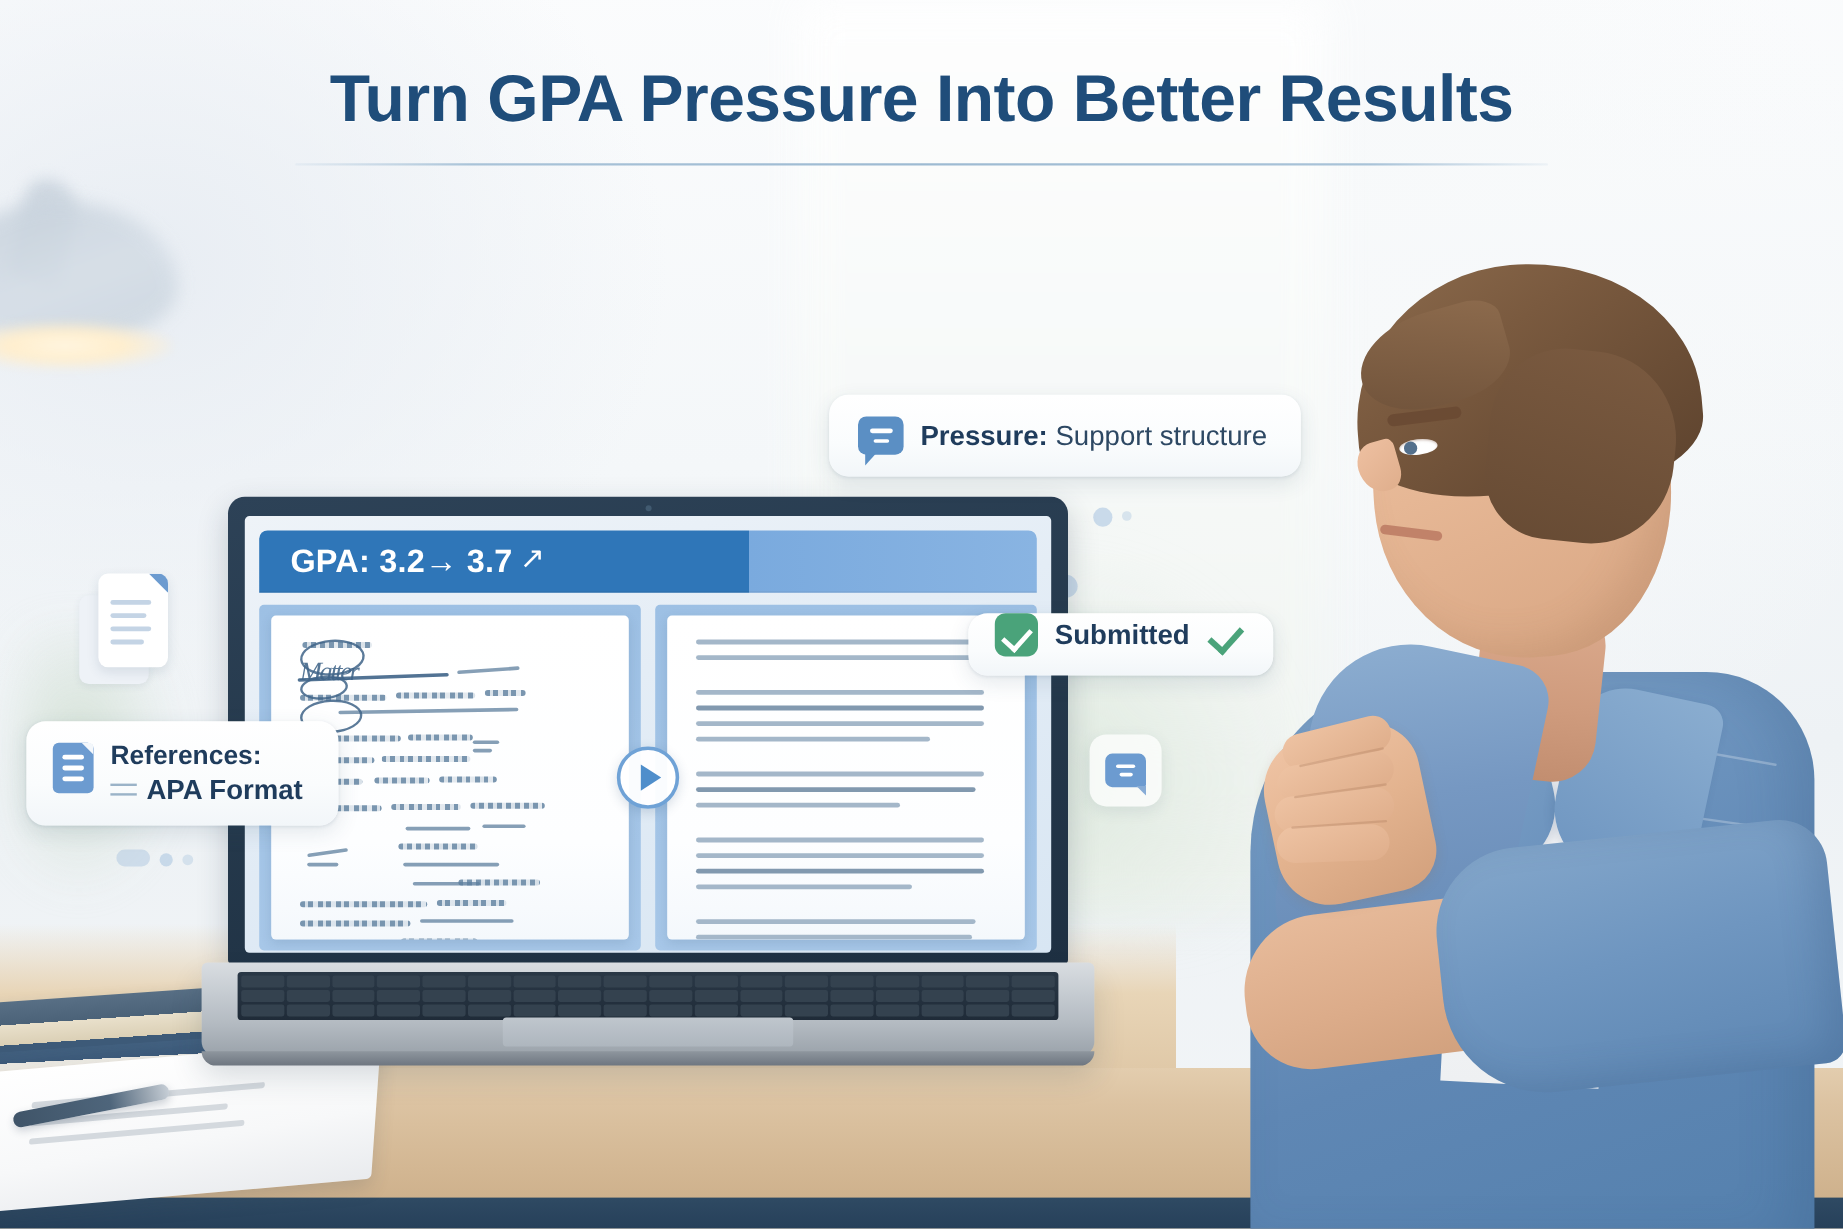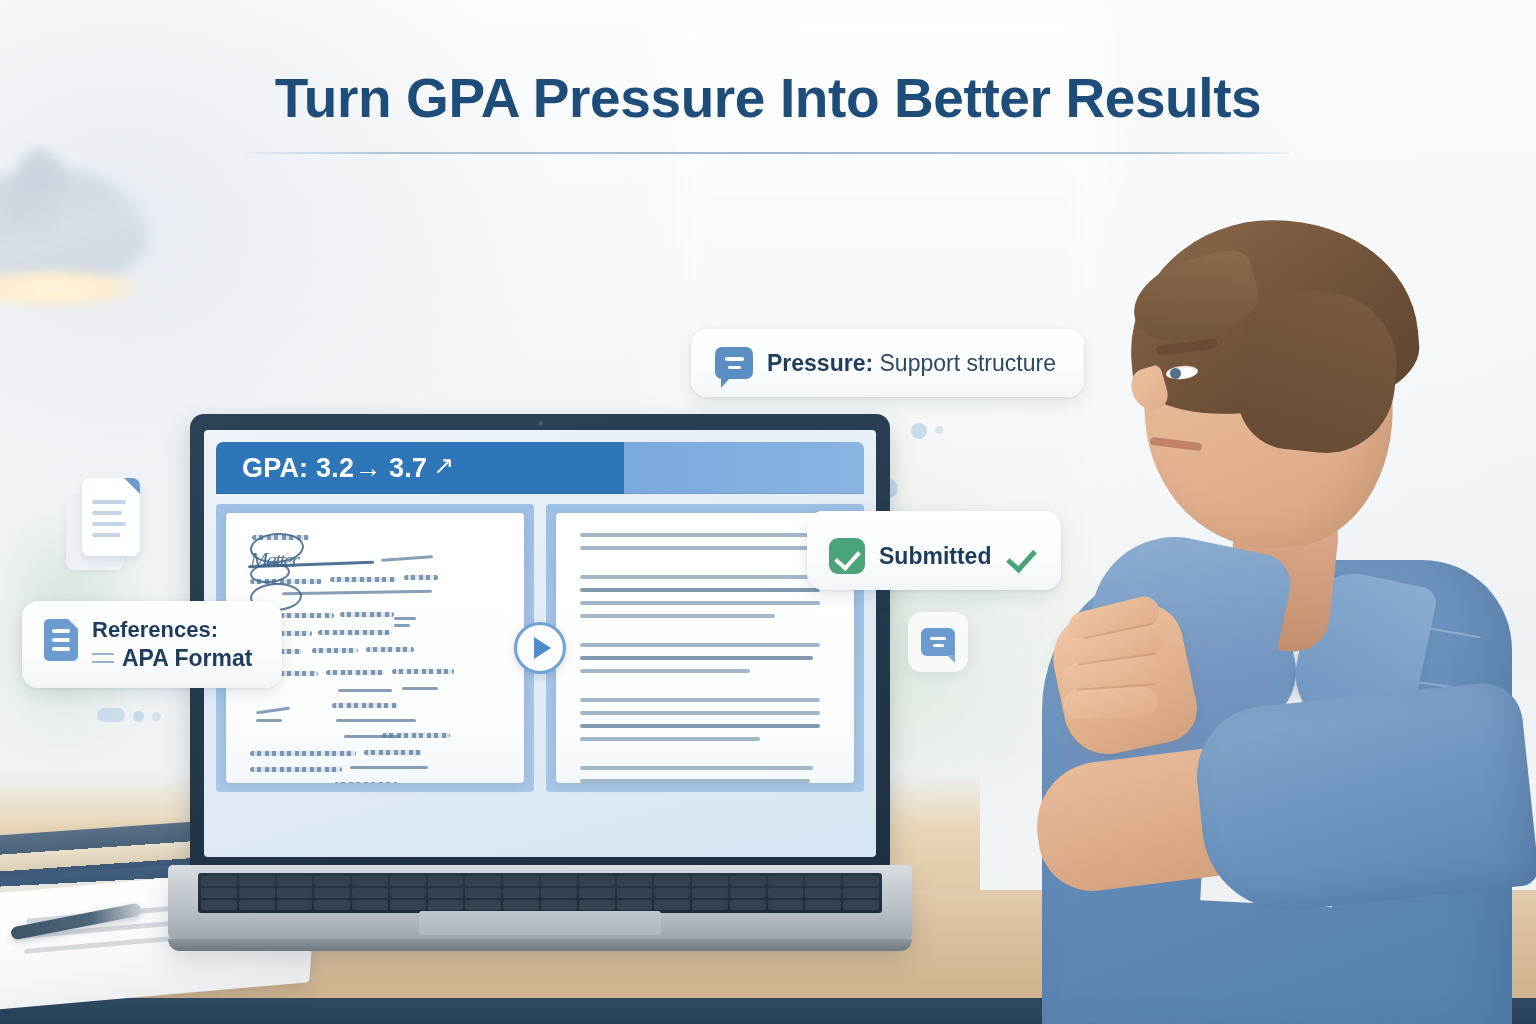--- a/index.html
+++ b/index.html
@@ -85,21 +85,20 @@
     z-index: 30;
   }
   .page-title {
     font-family: "Liberation Sans", sans-serif;
     font-size: 55px;
     font-weight: 700;
     letter-spacing: -0.4px;
     color: #1f4d7a;
     line-height: 1.12;
     text-shadow: 0 1px 1px rgba(255,255,255,0.85);
-    margin-top: 16px;
   }
   .title-divider {
     width: 1044px;
     height: 2px;
     margin: 22px auto 0;
     background: linear-gradient(90deg, rgba(160,190,215,0.12) 0%, #a9c3d8 14%, #9dbad2 50%, #a9c3d8 86%, rgba(160,190,215,0.12) 100%);
     border-radius: 2px;
   }
   .page-subtitle {
     margin-top: 24px;
@@ -126,21 +125,21 @@
     color: #1f3c5c;
     white-space: nowrap;
   }
   .chip-label .sub {
     font-weight: 400;
     color: #2d4863;
   }
 
   #chip-deadline { left: 99px; top: 331px; padding: 19px 28px 19px 24px; }
   #chip-feedback { left: 691px; top: 329px; padding: 18px 28px 18px 24px; }
-  #chip-submitted { left: 807px; top: 511px; padding: 27px 26px 16px 22px; text-align: right; }
+  #chip-submitted { left: 807px; top: 511px; padding: 0 26px 16px 22px; text-align: right; }
   #chip-references {
     left: 22px; top: 601px;
     padding: 15px 30px 15px 22px;
     align-items: flex-start;
   }
   #chip-references .chip-text { display: flex; flex-direction: column; line-height: 1.26; }
   #chip-references .line1 { font-size: 22px; font-weight: 700; color: #1f3c5c; }
   #chip-references .line2 {
     font-size: 23px; font-weight: 700; color: #1f3c5c;
     display: flex; align-items: center; gap: 8px;
@@ -343,21 +342,21 @@
     content: "";
     position: absolute;
     left: 50%; top: 7px;
     width: 5px; height: 5px;
     margin-left: -2.5px;
     background: #415a70;
     border-radius: 50%;
   }
   .screen {
     position: relative;
-    width: 100%; height: 427px;
+    width: 100%; height: 364px;
     background: linear-gradient(165deg, #eef3f8 0%, #e4edf6 40%, #d8e6f3 100%);
     border-radius: 4px;
     overflow: hidden;
     padding: 12px;
     text-align: right;
   }
 
   .gpa-bar {
     position: relative;
     width: 100%; height: 52px;

